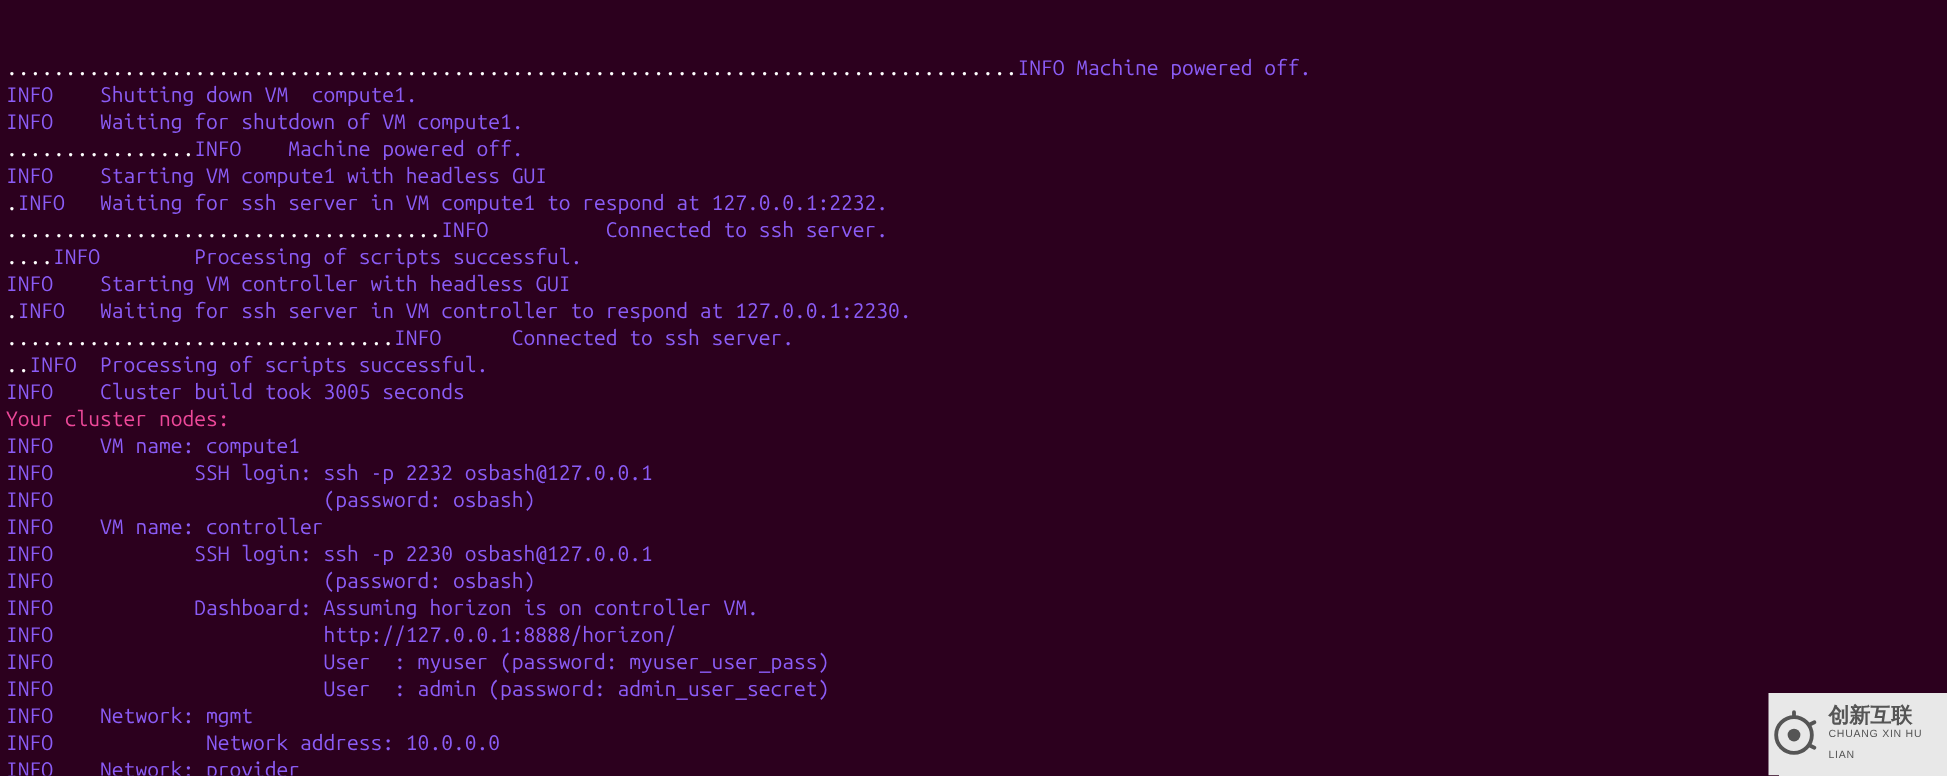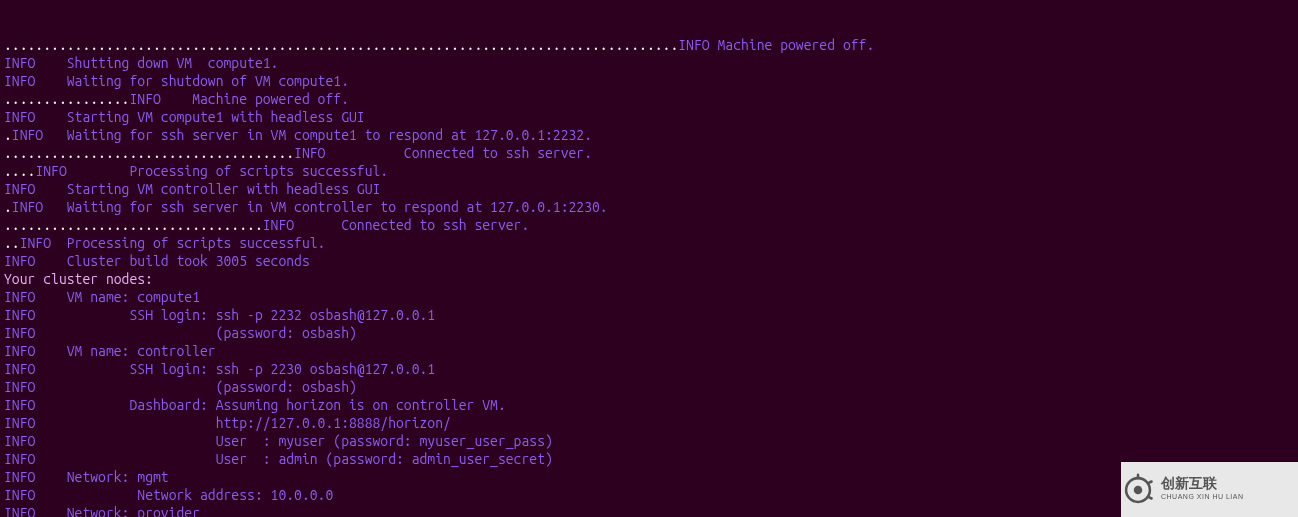--- a/index.html
+++ b/index.html
@@ -18,31 +18,32 @@
       overflow: hidden;
       position: relative;
       padding: 0 4px;
     }
     .terminal {
       white-space: pre;
       position: relative;
     }
     .dots { color: #ffffff; }
     .info { color: #8b5cf6; }
-    .white-text { color: #f0abfc; }
+    .white-text { color: #ec4899; }
     .line { display: block; }
     .watermark {
       position: absolute;
       right: 0;
       bottom: 0;
-      width: 177px;
+      width: 119px;
       height: 55px;
       background-color: #e8e8e8;
       display: flex;
       align-items: center;
+      justify-content: center;
       gap: 6px;
     }
     .watermark-icon {
       width: 34px;
       height: 34px;
       position: relative;
     }
     .watermark-text {
       font-family: 'Microsoft YaHei', sans-serif;
       font-size: 11px;

